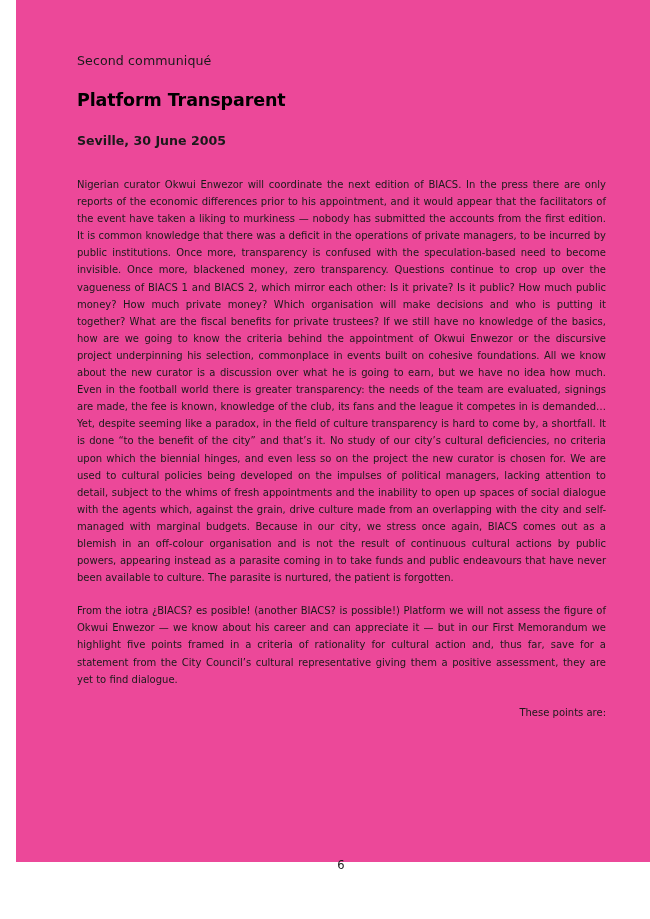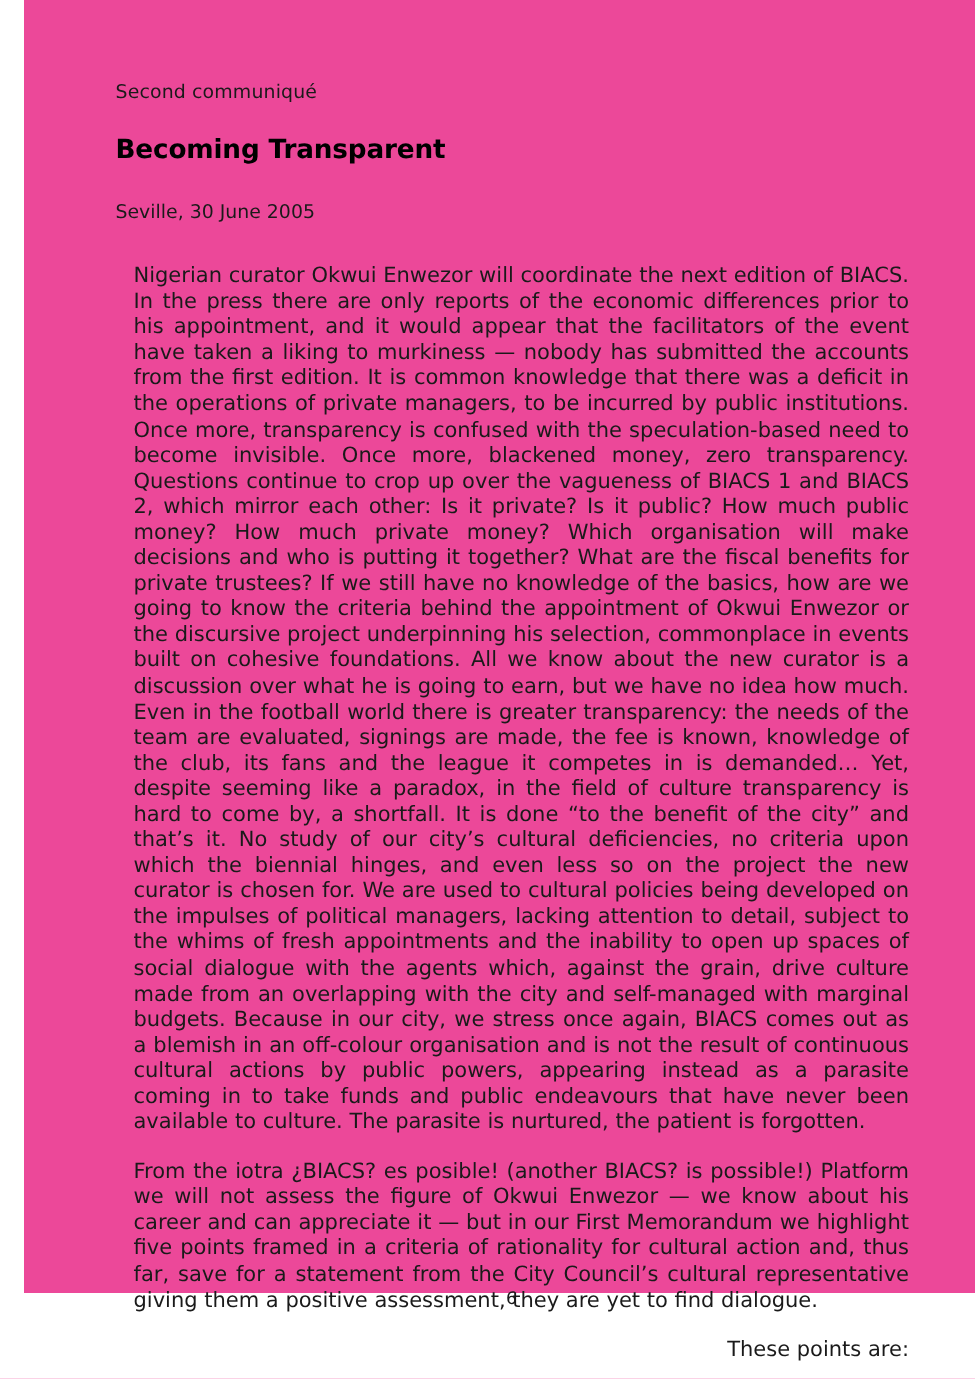--- a/index.html
+++ b/index.html
@@ -42,28 +42,29 @@
     line-height: 22px;
     color: #000000;
     letter-spacing: -0.1px;
     margin: 0 0 21px 0;
   }
   .dateline {
     font-size: 12.6px;
     line-height: 17px;
     color: #1a1a1a;
     margin: 0 0 27px 0;
+    font-weight: bold;
   }
   .body-par {
-    font-size: 14px;
+    font-size: 10px;
     line-height: 17.1px;
     text-align: justify;
     text-justify: inter-word;
     color: #1a1a1a;
-    margin: 0 0 16px 12px;
+    margin: 0 0 16px 0;
     hyphens: none;
   }
   .body-par.last-flush {
     text-align: right;
   }
   .page-number {
     position: absolute;
     left: 0;
     top: 858px;
     width: 650px;
@@ -74,21 +75,21 @@
   }
 </style>
 </head>
 <body>
 
 <div class="page">
   <div class="content">
 
     <p class="kicker">Second communiqué</p>
 
-    <h1 class="doc-title">Becoming Transparent</h1>
+    <h1 class="doc-title">Platform Transparent</h1>
 
     <p class="dateline">Seville, 30 June 2005</p>
 
     <p class="body-par">Nigerian curator Okwui Enwezor will coordinate the next edition of BIACS. In the press there are only reports of the economic differences prior to his appointment, and it would appear that the facilitators of the event have taken a liking to murkiness — nobody has submitted the accounts from the first edition. It is common knowledge that there was a deficit in the operations of private managers, to be incurred by public institutions. Once more, transparency is confused with the speculation-based need to become invisible. Once more, blackened money, zero transparency. Questions continue to crop up over the vagueness of BIACS 1 and BIACS 2, which mirror each other: Is it private? Is it public? How much public money? How much private money? Which organisation will make decisions and who is putting it together? What are the fiscal benefits for private trustees? If we still have no knowledge of the basics, how are we going to know the criteria behind the appointment of Okwui Enwezor or the discursive project underpinning his selection, commonplace in events built on cohesive foundations. All we know about the new curator is a discussion over what he is going to earn, but we have no idea how much. Even in the football world there is greater transparency: the needs of the team are evaluated, signings are made, the fee is known, knowledge of the club, its fans and the league it competes in is demanded… Yet, despite seeming like a paradox, in the field of culture transparency is hard to come by, a shortfall. It is done “to the benefit of the city” and that’s it. No study of our city’s cultural deficiencies, no criteria upon which the biennial hinges, and even less so on the project the new curator is chosen for. We are used to cultural policies being developed on the impulses of political managers, lacking attention to detail, subject to the whims of fresh appointments and the inability to open up spaces of social dialogue with the agents which, against the grain, drive culture made from an overlapping with the city and self-managed with marginal budgets. Because in our city, we stress once again, BIACS comes out as a blemish in an off-colour organisation and is not the result of continuous cultural actions by public powers, appearing instead as a parasite coming in to take funds and public endeavours that have never been available to culture. The parasite is nurtured, the patient is forgotten.</p>
 
     <p class="body-par">From the iotra ¿BIACS? es posible! (another BIACS? is possible!) Platform we will not assess the figure of Okwui  Enwezor — we know about his career and can appreciate it — but in our First Memorandum we highlight five points framed in a criteria of rationality for cultural action and, thus far, save for a statement from the City Council’s cultural representative giving them a positive assessment, they are yet to find dialogue.</p>
 
     <p class="body-par last-flush">These points are:</p>
 
   </div>

